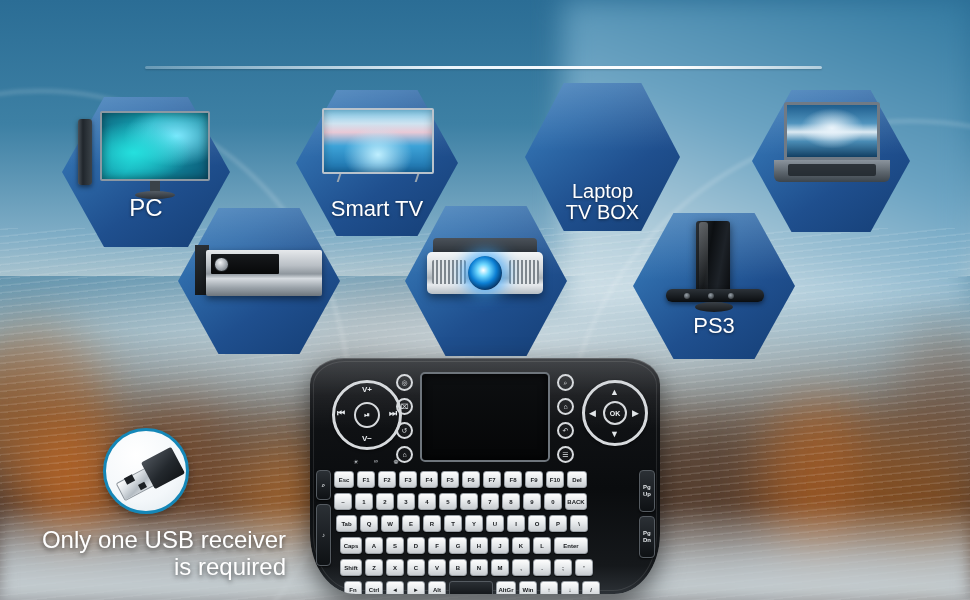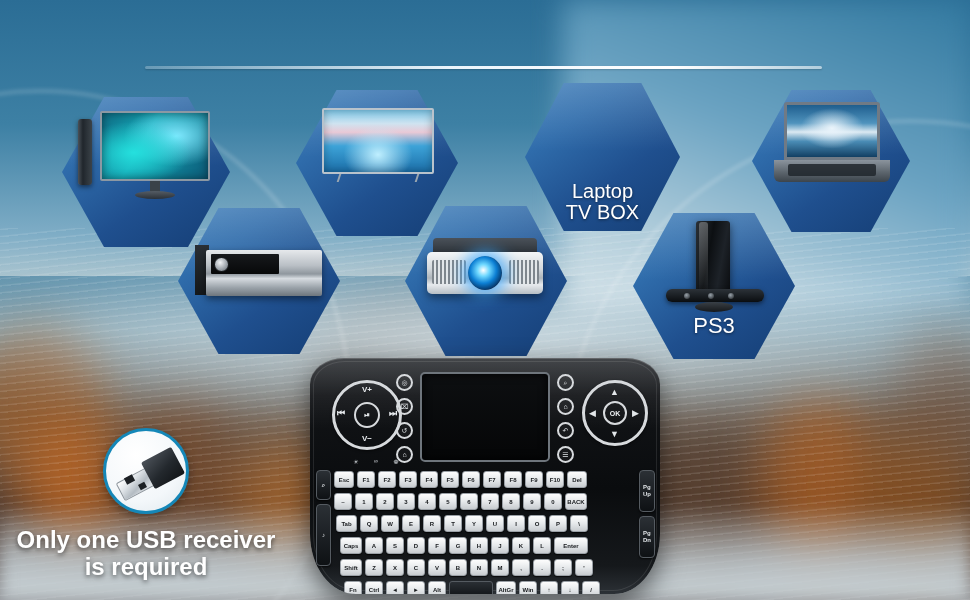--- a/index.html
+++ b/index.html
@@ -216,22 +216,22 @@
     border:1px solid #8d959c; border-radius:2px;
     transform:rotate(-28deg);
   }
   .usb-cap{
     position:absolute; border-radius:2px;
     background:linear-gradient(160deg,#4b5158 0%,#23282d 55%,#121518 100%);
     transform:rotate(-28deg);
   }
   .usb-notch{ position:absolute; background:#1c2024; transform:rotate(-28deg); }
   .usb-text{
-    position:absolute; text-align:center; color:#fff; line-height:1.12;
-    text-shadow:0 2px 5px rgba(0,0,0,.6); white-space:pre-line;font-weight:bold;
+    position:absolute; text-align:right; color:#fff; line-height:1.12;
+    text-shadow:0 2px 5px rgba(0,0,0,.6); white-space:pre-line;
   }
 
   
   .kb{
     position:absolute; left:310px; top:358px; width:350px; height:236px;
     background:linear-gradient(180deg,#2a2d31 0%,#121417 16%,#0a0c0e 55%,#15181b 88%,#2c3136 100%);
     border-radius:34px 34px 46px 46px / 26px 26px 60px 60px;
     box-shadow:0 10px 26px rgba(0,0,0,.55), inset 0 1px 0 rgba(255,255,255,.18);
     overflow:hidden;
   }
@@ -326,29 +326,31 @@
 
   <div class="hex" style="left:62px;top:97px;width:168px;height:150px;">
     <div class="sheen"></div>
   </div>
   <div class="dev" style="left:62px;top:97px;width:168px;height:150px;">
     <div class="tower" style="left:16px;top:22px;width:14px;height:66px;"></div>
     <div class="monitor-screen" style="left:38px;top:14px;width:110px;height:70px;"></div>
     <div class="monitor-stand" style="left:88px;top:84px;width:10px;height:12px;"></div>
     <div class="monitor-base" style="left:73px;top:94px;width:40px;height:8px;"></div>
   </div>
+  <div class="hex-label" style="left:62px;top:195px;width:168px;font-size:24px;">PC</div>
 
   <div class="hex" style="left:296px;top:90px;width:162px;height:146px;">
     <div class="sheen"></div>
   </div>
   <div class="dev" style="left:296px;top:90px;width:162px;height:146px;">
     <div class="tv-screen" style="left:26px;top:18px;width:112px;height:66px;"></div>
     <div class="tv-foot" style="left:42px;top:84px;height:8px;"></div>
     <div class="tv-foot" style="left:120px;top:84px;height:8px;"></div>
   </div>
+  <div class="hex-label" style="left:296px;top:197px;width:162px;font-size:22px;">Smart TV</div>
 
   <div class="hex" style="left:525px;top:83px;width:155px;height:148px;">
     <div class="sheen"></div>
   </div>
   <div class="hex-label" style="left:525px;top:181px;width:155px;font-size:20px;">Laptop
 TV BOX</div>
 
   <div class="hex" style="left:752px;top:90px;width:158px;height:142px;">
     <div class="sheen"></div>
   </div>

